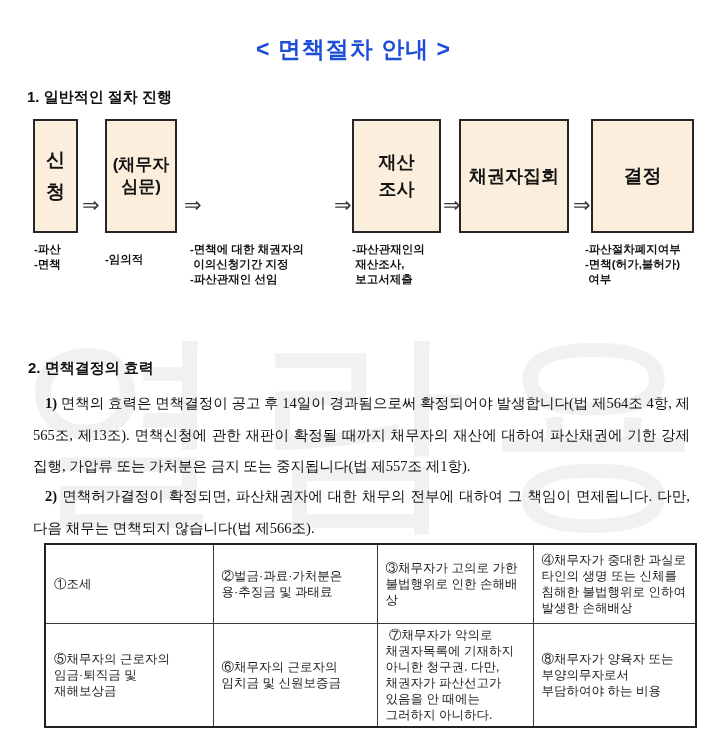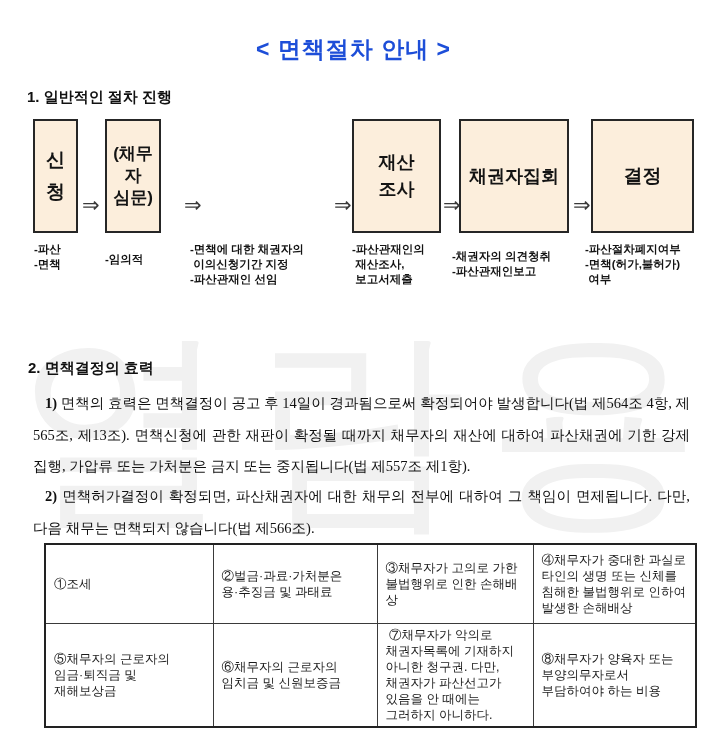--- a/index.html
+++ b/index.html
@@ -37,21 +37,21 @@
   .fbox{
     position:absolute;top:119px;height:114px;
     box-sizing:border-box;
     background:#fceedc;
     border:2px solid #262626;
     display:flex;align-items:center;justify-content:center;
     text-align:center;font-weight:700;color:#141414;
     white-space:pre-line;
   }
   .b1{left:33px;width:45px;font-size:19px;line-height:1.7;}
-  .b2{left:105px;width:56px;font-size:17px;line-height:1.3;}
+  .b2{left:105px;width:72px;font-size:17px;line-height:1.3;}
   .b3{left:202px;width:129px;font-size:20px;}
   .b4{left:352px;width:89px;font-size:18px;line-height:1.5;}
   .b5{left:459px;width:110px;font-size:18px;}
   .b6{left:591px;width:103px;font-size:19px;}
   .arrow{
     position:absolute;top:194px;
     font-size:21px;color:#3a3a3a;line-height:1;
   }
   .a1{left:82px;}.a2{left:184px;}.a3{left:334px;}.a4{left:443px;}.a5{left:573px;}
   
@@ -137,22 +137,20 @@
 
   <div class="fnote n1">-파산
 -면책</div>
   <div class="fnote n2">-임의적</div>
   <div class="fnote n3">-면책에 대한 채권자의
  이의신청기간 지정
 -파산관재인 선임</div>
   <div class="fnote n4">-파산관재인의
  재산조사,
  보고서제출</div>
-  <div class="fnote n5">-채권자의 의견청취
--파산관재인보고</div>
   <div class="fnote n6">-파산절차폐지여부
 -면책(허가,불허가)
  여부</div>
 
 
   <div class="h2">2. 면책결정의 효력</div>
 
   <div class="para p1">
     <span class="plabel">1)</span><span> 면책의 효력은 면책결정이 공고 후 14일이 경과됨으로써 확정되어야 발생합니다(법 제564조 4항, 제565조, 제13조). 면책신청에 관한 재판이 확정될 때까지 채무자의 재산에 대하여 파산채권에 기한 강제집행, 가압류 또는 가처분은 금지 또는 중지됩니다(법 제557조 제1항).</span>
   </div>

